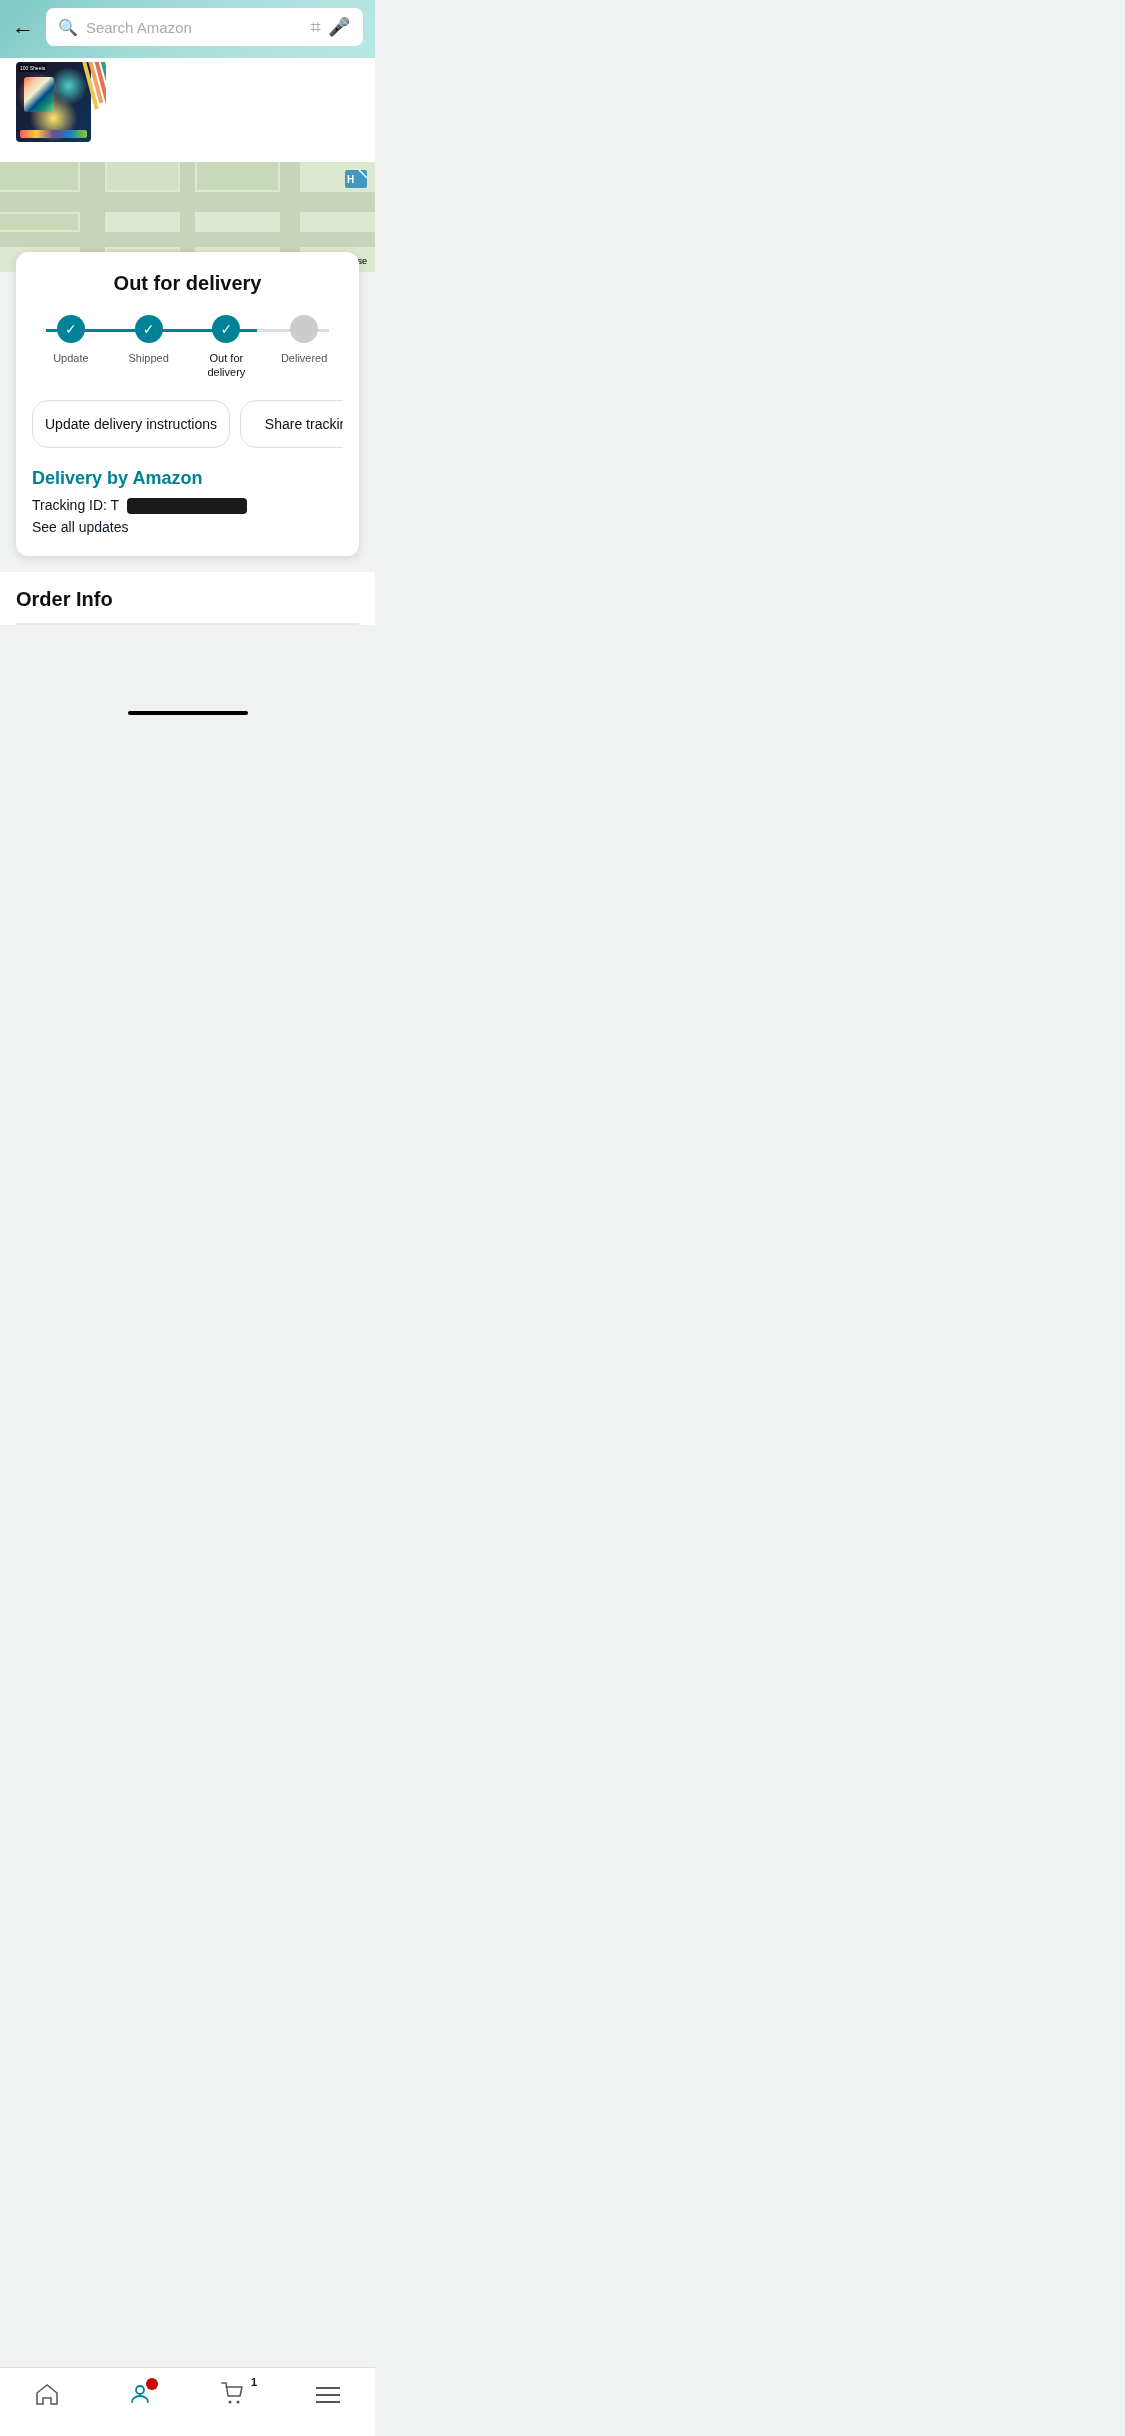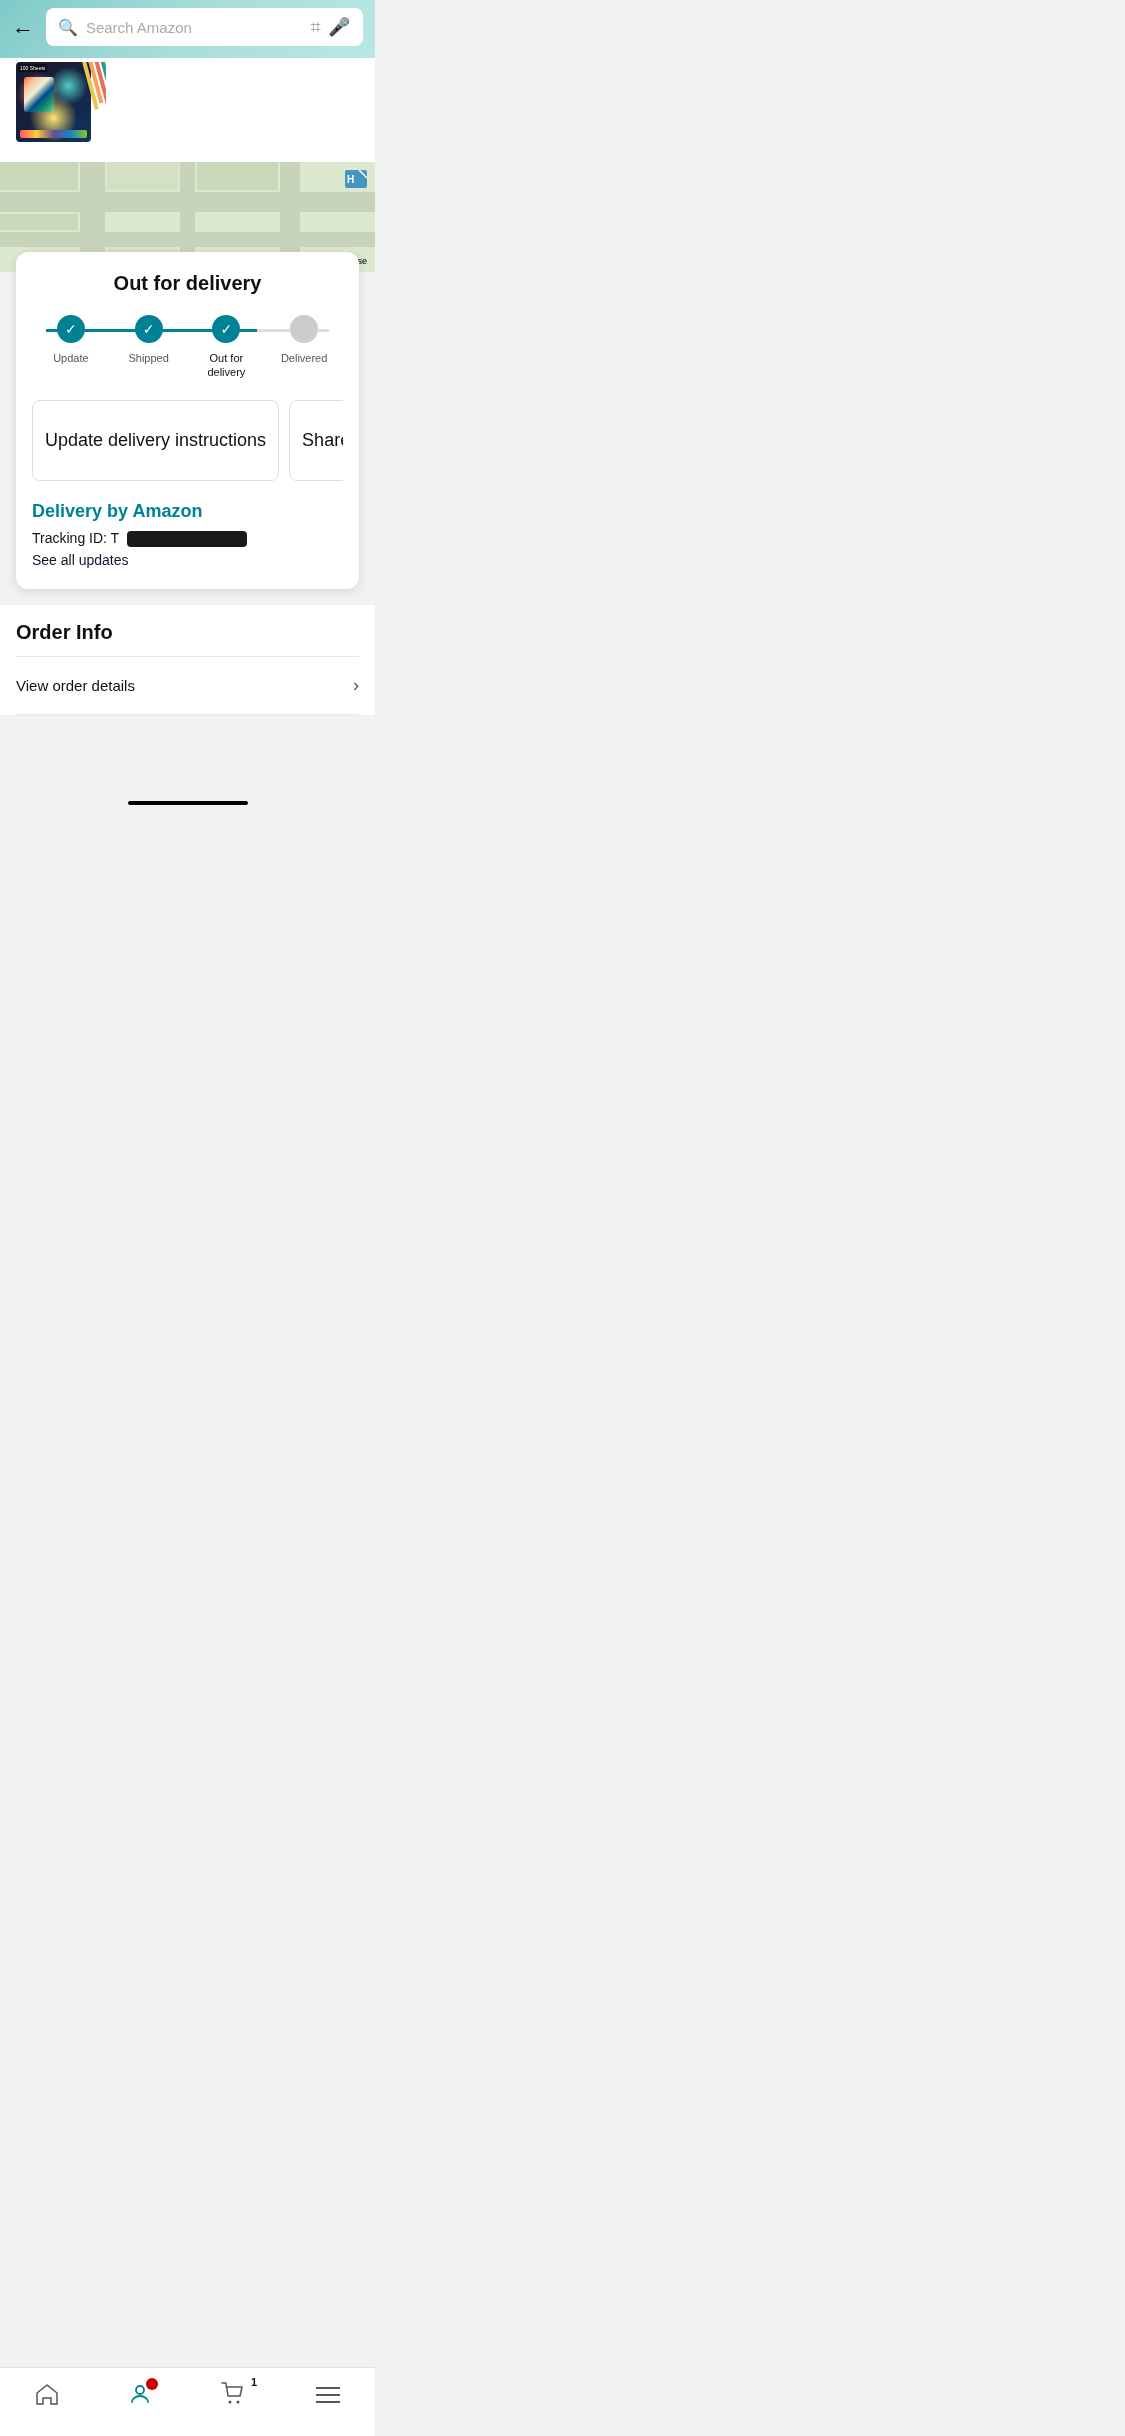--- a/index.html
+++ b/index.html
@@ -304,24 +304,24 @@
     
     .action-buttons {
       display: flex;
       gap: 10px;
       margin-bottom: 20px;
       overflow-x: auto;
     }
     .action-btn {
       flex: 0 0 auto;
       border: 1.5px solid #ddd;
-      border-radius: 8px;
+      border-radius: 16px;
       background: #fff;
-      padding: 28px 12px;
-      font-size: 18px;
+      padding: 14px 12px;
+      font-size: 14px;
       font-weight: 500;
       color: #0f1111;
       cursor: pointer;
       min-width: 140px;
       text-align: center;
       line-height: 1.3;
     }
 
     
     .delivery-by {
@@ -550,24 +550,20 @@
       </div>
       <div>
         <span class="see-updates">See all updates</span>
       </div>
     </div>
   </div>
 
   <div class="order-info-section">
     <div class="order-info-title">Order Info</div>
     <div class="divider"></div>
-    <div class="order-detail-row">
-      <span class="order-detail-label">View order details</span>
-      <span class="chevron-right">›</span>
-    </div>
     <div class="divider"></div>
   </div>
 </div>
 
 <div class="bottom-nav">
   <div class="nav-item">
     <span class="nav-icon">
       <svg width="24" height="22" viewBox="0 0 24 22" fill="none">
         <path d="M12 2L2 10V21H8V15H16V21H22V10L12 2Z" stroke="#555" stroke-width="1.5" fill="none"></path>
       </svg>

